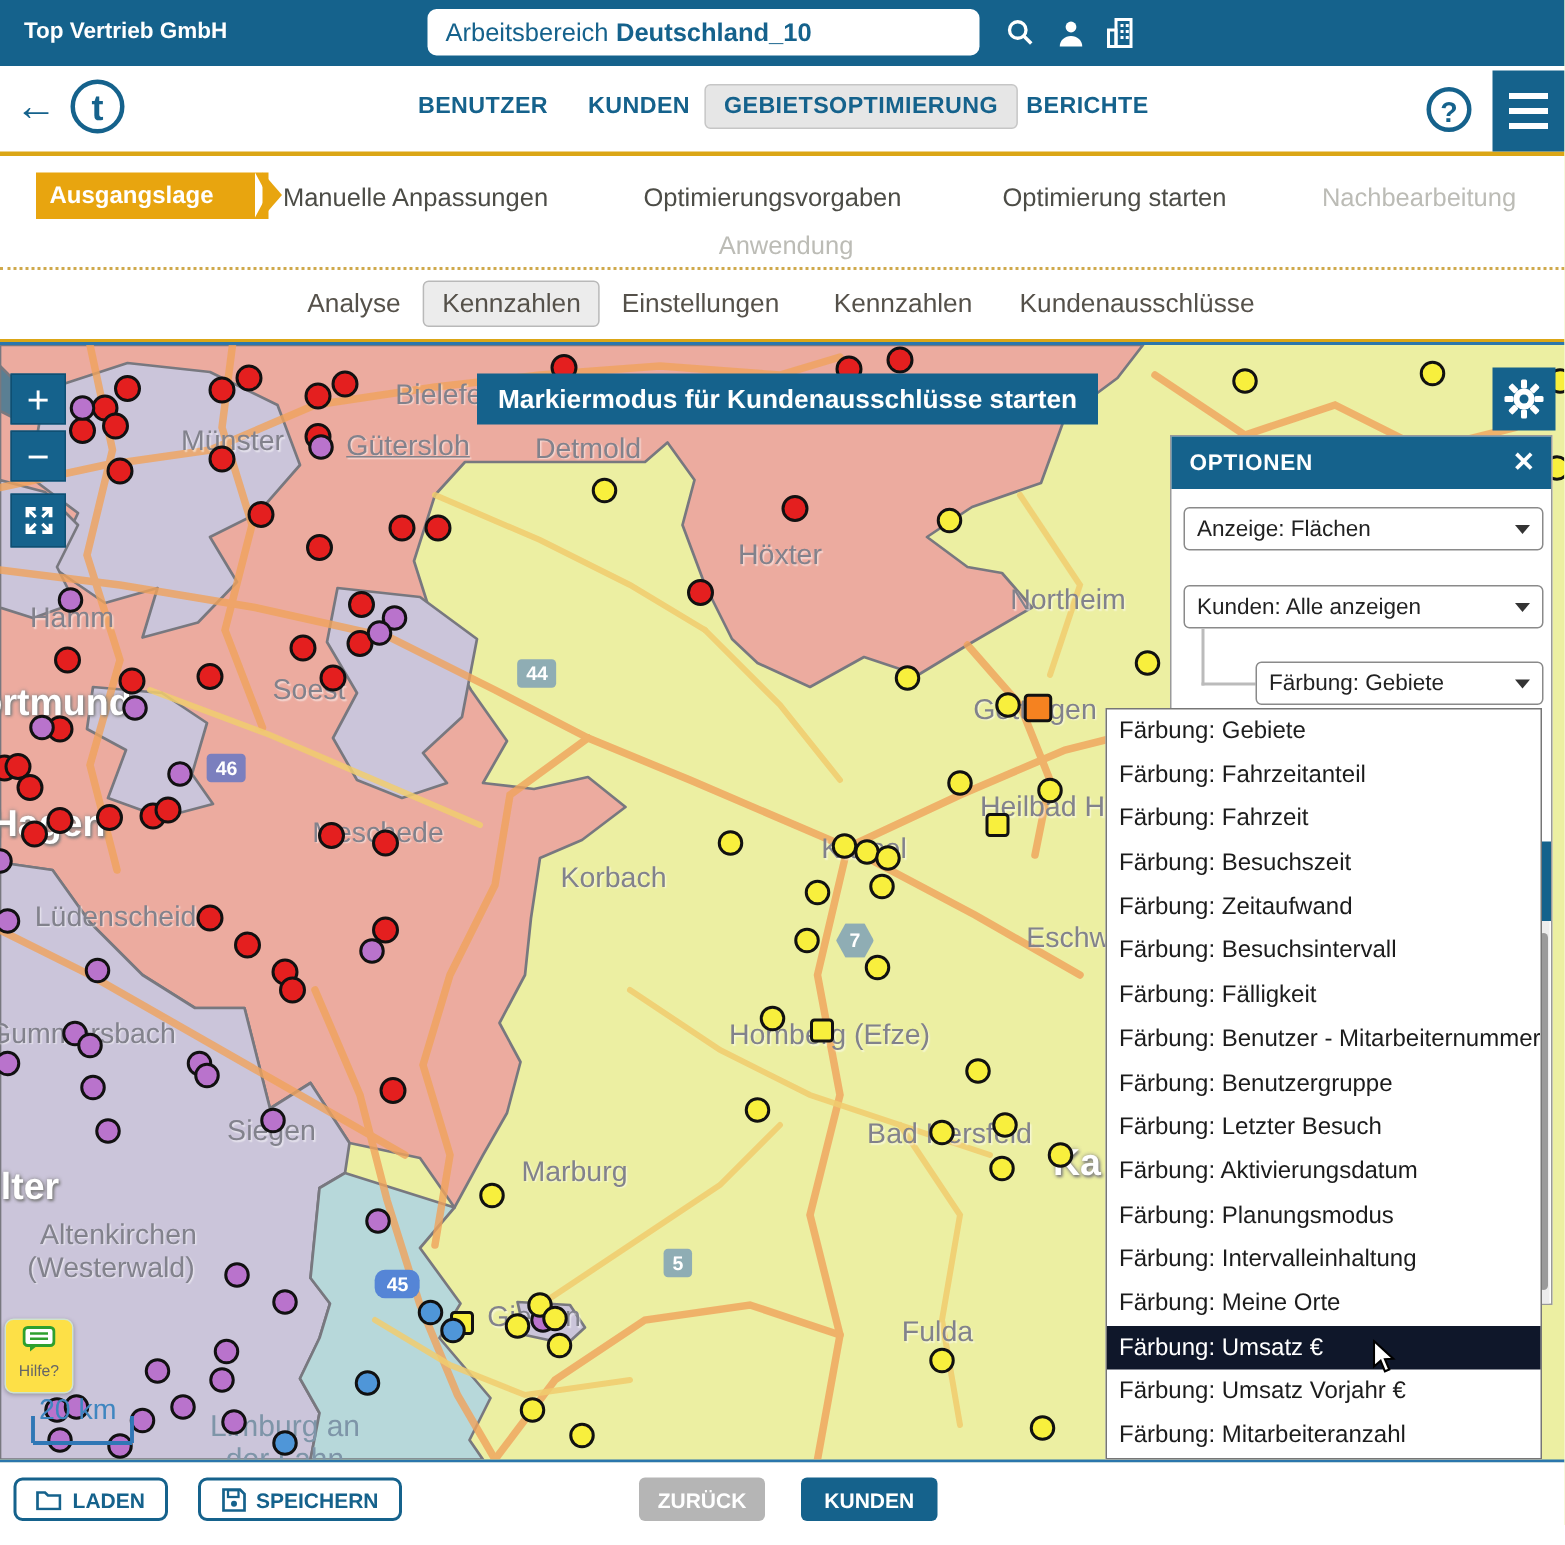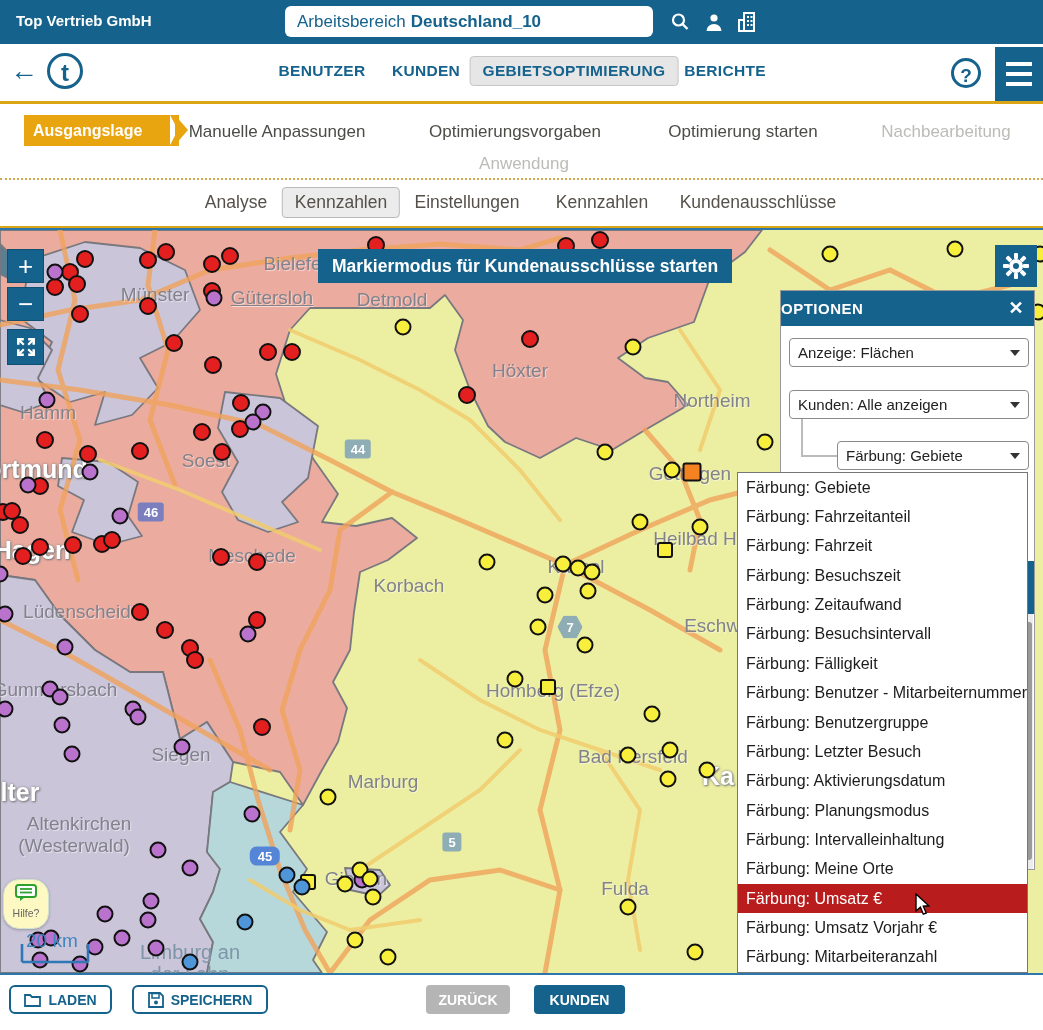--- a/index.html
+++ b/index.html
@@ -56,44 +56,44 @@
   .sh-purple{background:#7b7fbe;}
   .sh-blue{background:#5585d6;border-radius:7px;padding:2px 8px;}
   .sh-hex{background:#8fadb4;clip-path:polygon(25% 0,75% 0,100% 50%,75% 100%,25% 100%,0 50%);padding:4px 9px;border-radius:0;}
   
   .zoom-btn{position:absolute;width:37px;height:34px;background:#15628c;color:#fff;font-size:26px;line-height:32px;
        text-align:center;border:1px solid #0f4f72;box-sizing:border-box;}
   .banner{position:absolute;left:318px;top:19px;height:34px;background:#15628c;color:#fff;font-weight:bold;
        font-size:17.5px;line-height:34px;padding:0 14px;white-space:nowrap;}
   .gear-btn{position:absolute;left:995px;top:15px;width:42px;height:42px;background:#15628c;display:flex;
        align-items:center;justify-content:center;}
-  .hilfe{position:absolute;left:3px;top:649px;width:44px;height:48px;background:#fef9c3;border:1px solid #cfe3cf;
-       border-radius:16px;box-shadow:0 1px 3px rgba(0,0,0,.25);text-align:center;}
+  .hilfe{position:absolute;left:3px;top:649px;width:44px;height:48px;background:#fde047;border:1px solid #cfe3cf;
+       border-radius:6px;box-shadow:0 1px 3px rgba(0,0,0,.25);text-align:center;}
   .hilfe .txt{font-size:10.5px;color:#666;margin-top:1px;}
   .scale-text{position:absolute;left:26px;top:700px;font-size:19px;color:#3f86c0;}
   
   .panel{position:absolute;left:780px;top:290px;width:255px;height:580px;background:#fff;border:1px solid #9a9a9a;
        box-sizing:border-box;z-index:5;}
   .panel-header{height:35px;background:#15628c;color:#fff;font-weight:bold;font-size:15px;letter-spacing:.5px;
-       line-height:35px;position:relative;}
+       line-height:35px;padding-left:12px;position:relative;}
   .panel-close{position:absolute;right:10px;top:0;font-size:18px;font-weight:bold;color:#fff;line-height:35px;}
   .sel{position:absolute;height:29px;border:1px solid #8a8a8a;border-radius:4px;background:#fff;font-size:15px;
        color:#222;line-height:27px;padding-left:8px;box-sizing:border-box;}
   .sel .chev{position:absolute;right:8px;top:11px;width:0;height:0;border-left:5px solid transparent;
        border-right:5px solid transparent;border-top:6px solid #333;}
   .connector-v{position:absolute;left:20px;top:128px;width:2px;height:38px;background:#bbb;}
   .connector-h{position:absolute;left:20px;top:164px;width:36px;height:2px;background:#bbb;}
   .panel-bluebit{position:absolute;right:0;top:270px;width:8px;height:53px;background:#15628c;}
   .panel-scrolltrack{position:absolute;right:1px;top:323px;width:7px;height:255px;background:#ececec;}
   .panel-scrollthumb{position:absolute;right:1px;top:8px;width:6px;height:238px;background:#9a9a9a;border-radius:3px;}
   
   .dropdown{position:absolute;left:737px;top:472px;width:291px;height:501px;background:#fff;
        border:1px solid #767676;box-sizing:border-box;z-index:10;display:flex;flex-direction:column;}
   .dd-item{flex:1;font-size:16px;color:#1c1c1c;padding-left:8px;display:flex;align-items:center;white-space:nowrap;overflow:hidden;}
-  .dd-item.selected{background:#b91c1c;color:#fff;}
+  .dd-item.selected{background:#0f172a;color:#fff;}
   .cursor{position:absolute;left:915px;top:893px;z-index:20;}
   
   .footer{position:absolute;left:0;top:975px;width:1043px;height:55px;background:#fff;}
   .btn-outline{position:absolute;top:10px;height:29px;border:2px solid #15628c;border-radius:6px;background:#fff;
        color:#15628c;font-weight:bold;font-size:14px;display:flex;align-items:center;justify-content:center;gap:7px;box-sizing:border-box;}
   .btn-fill{position:absolute;top:10px;height:29px;border:none;border-radius:4px;color:#fff;font-weight:bold;
        font-size:14px;display:flex;align-items:center;justify-content:center;box-sizing:border-box;}
 </style>
 </head>
 <body>

